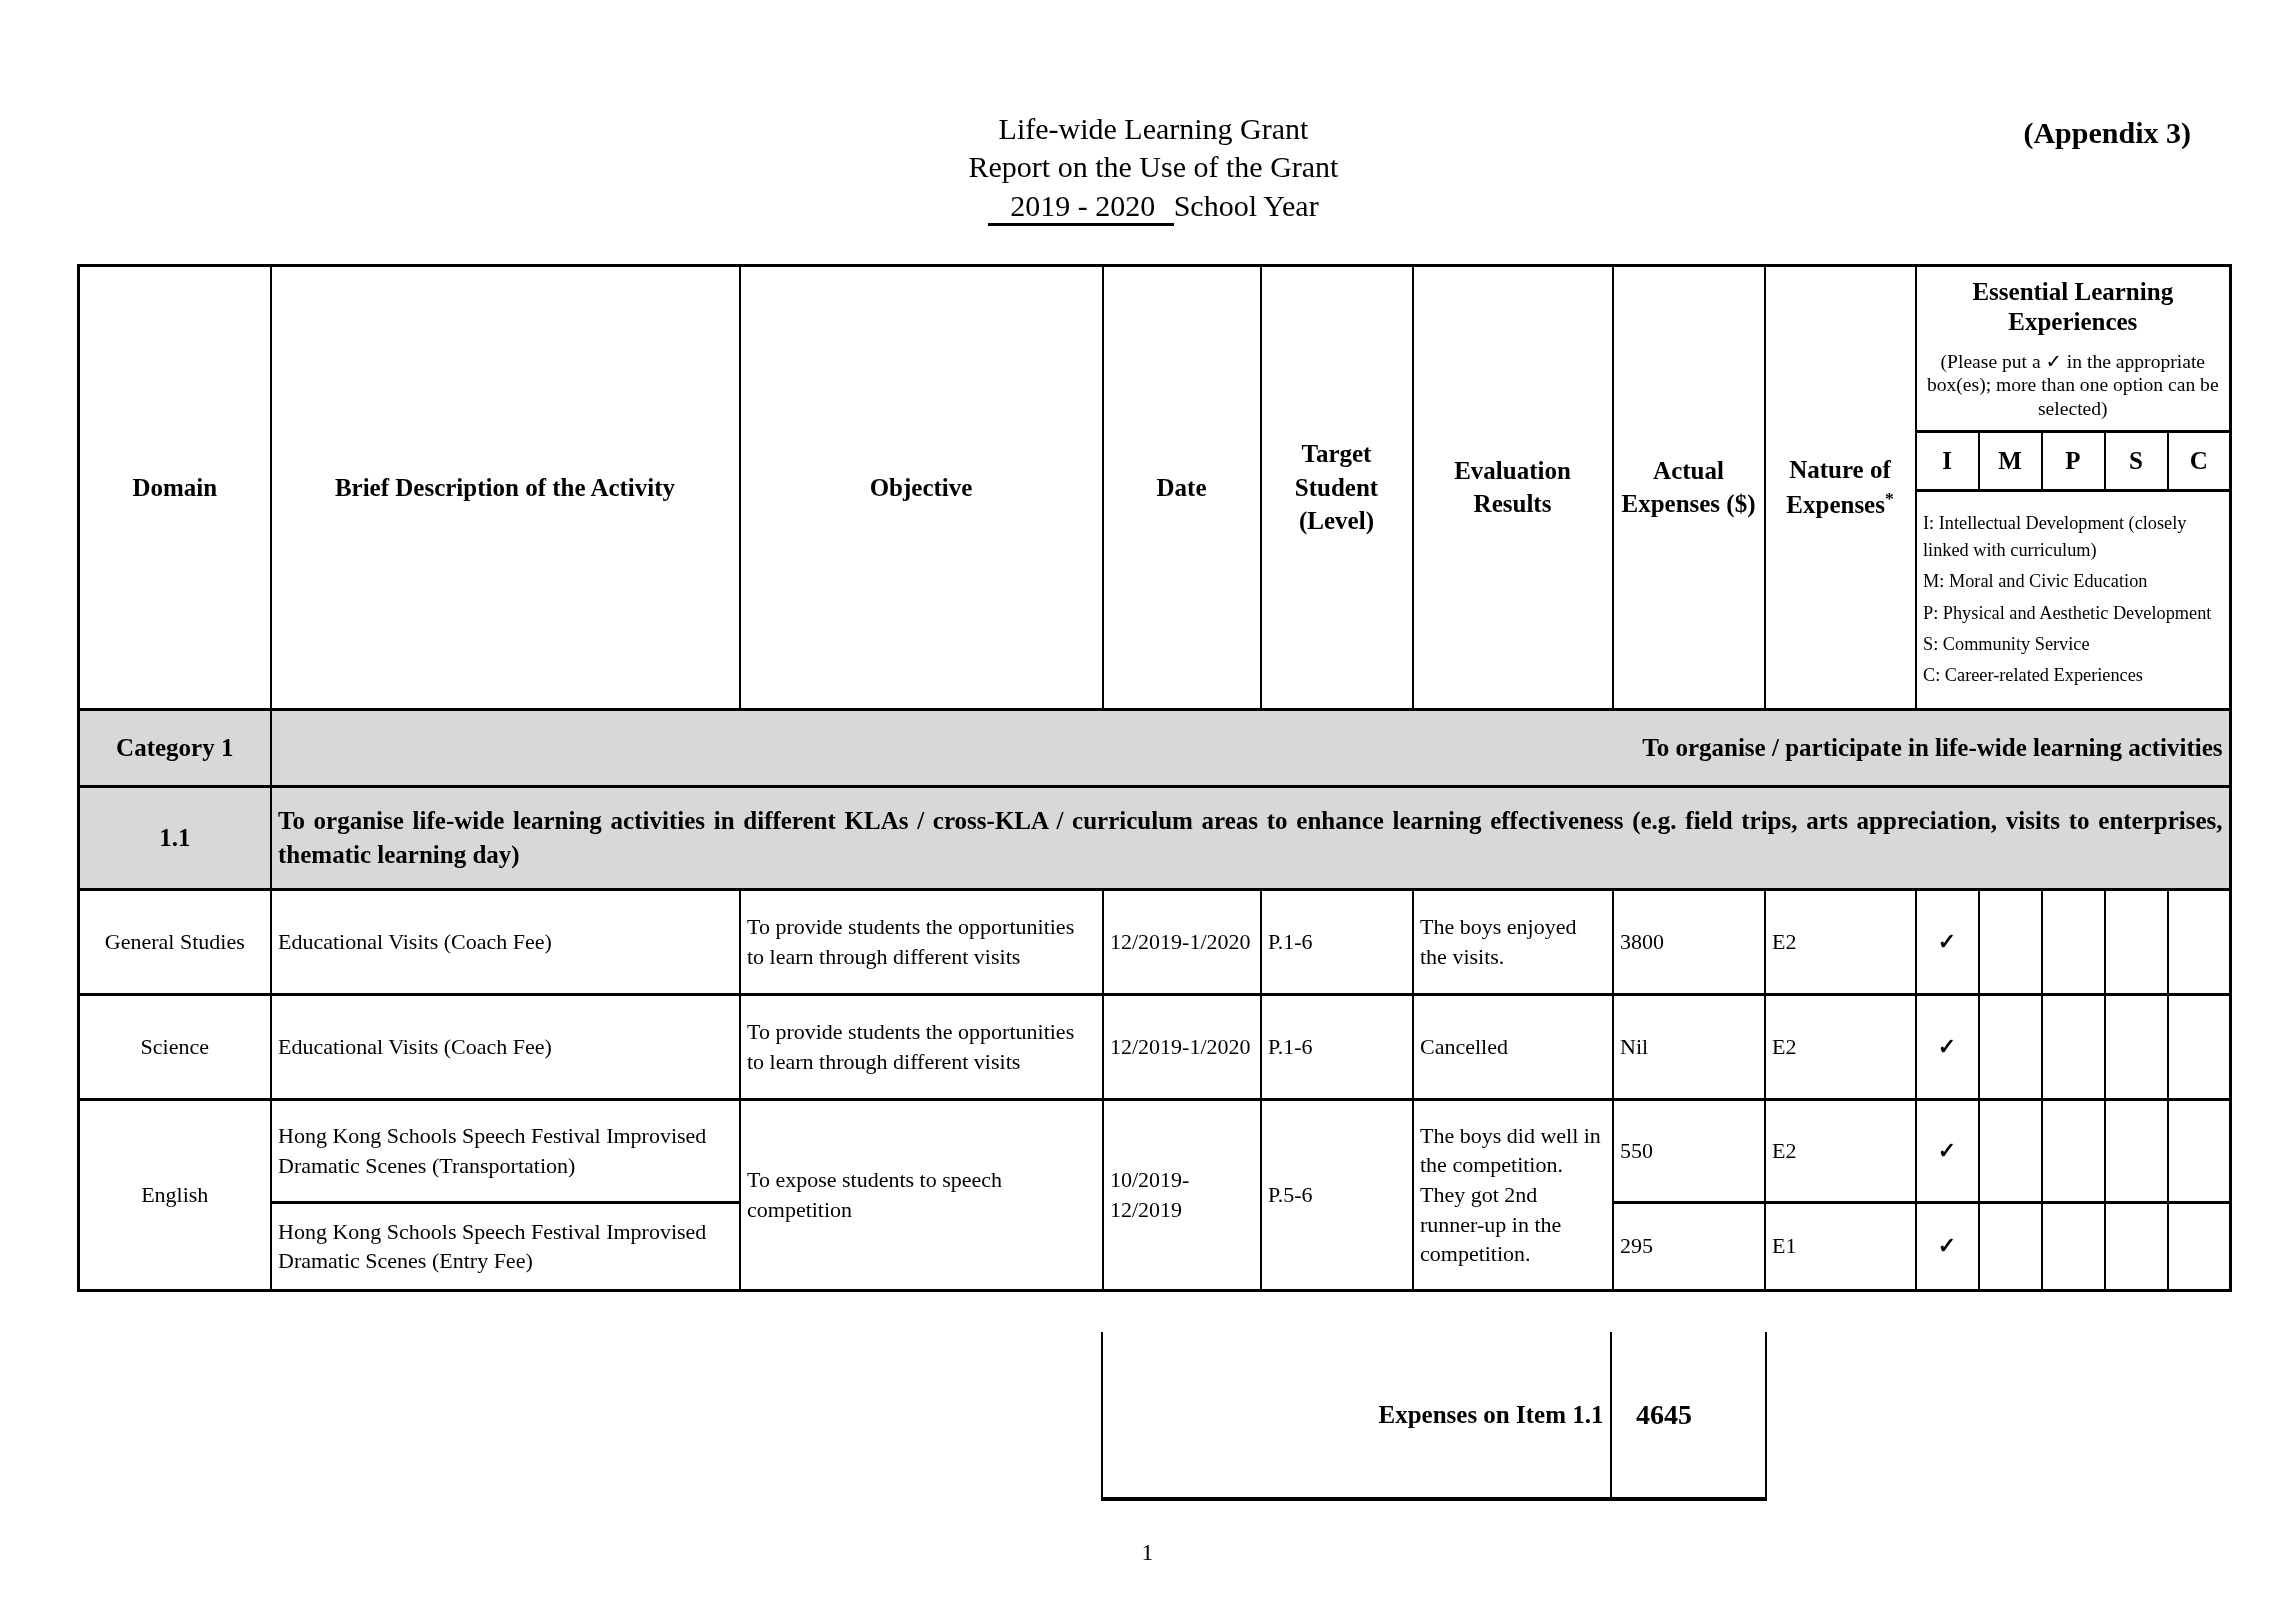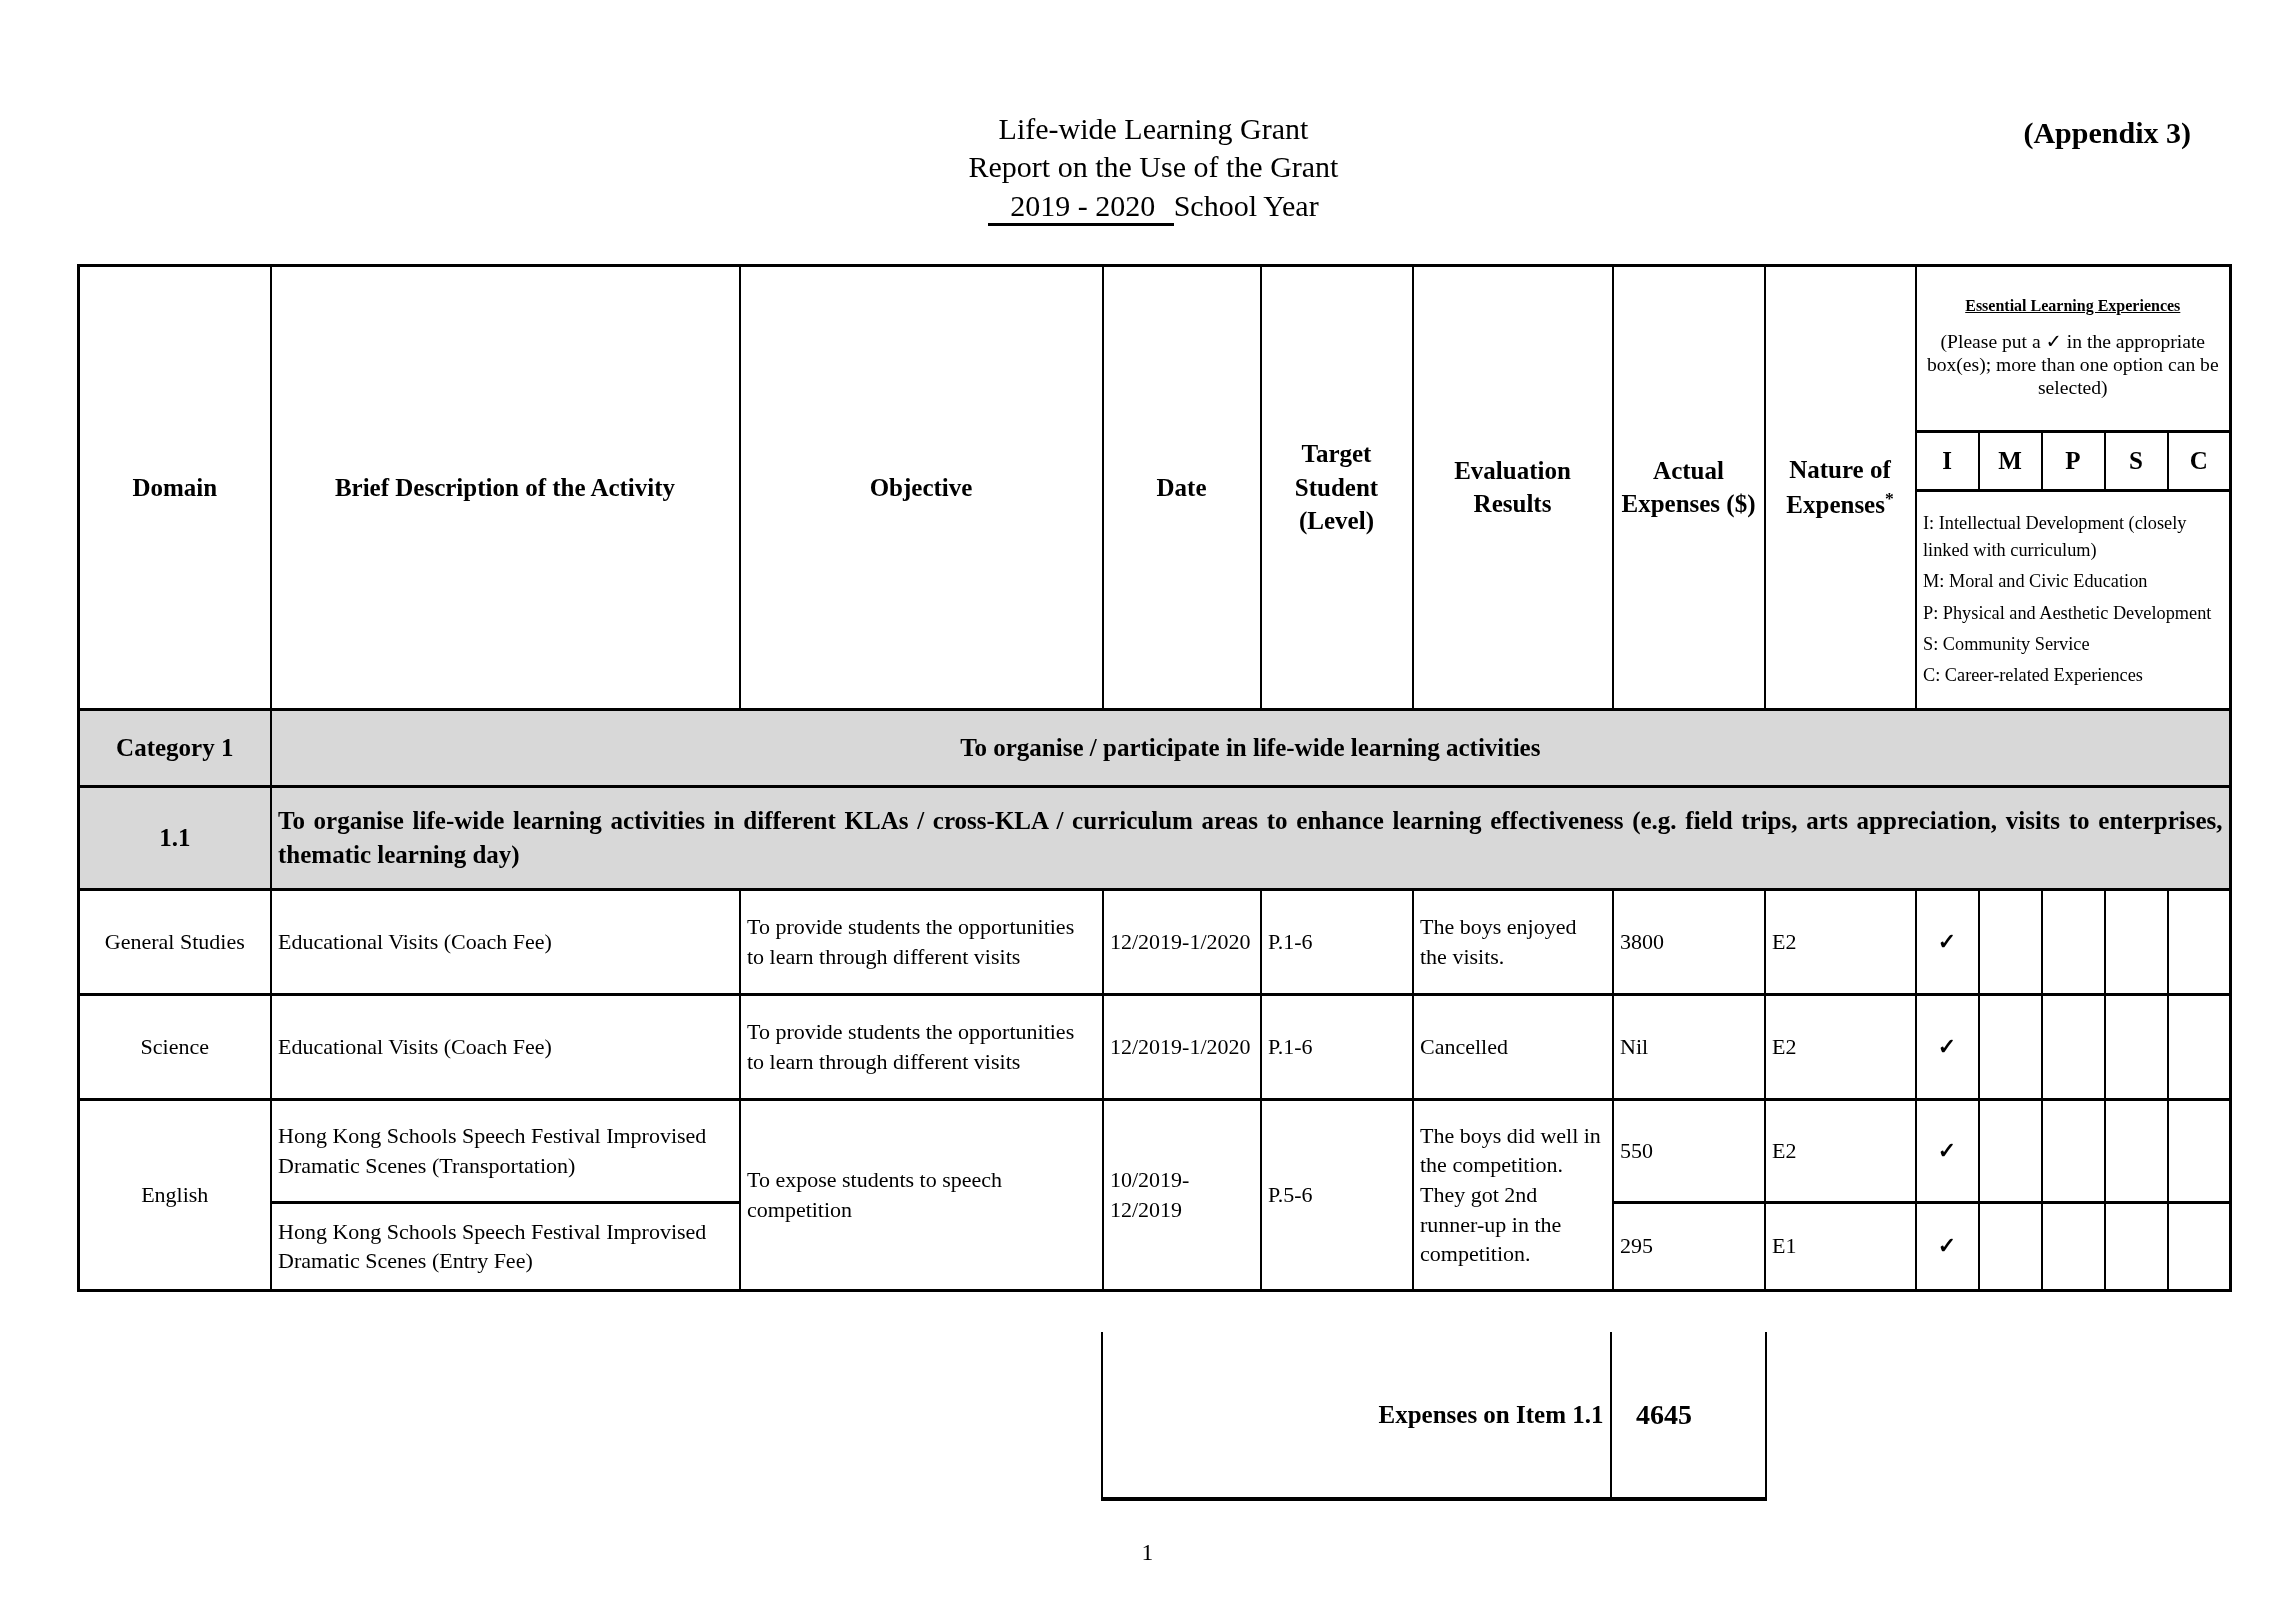--- a/index.html
+++ b/index.html
@@ -23,28 +23,28 @@
     border-collapse:collapse; table-layout:fixed;
     border:3.9px solid #000;
   }
   table.main th, table.main td {
     border:2px solid #000; border-top-width:3.3px; border-bottom-width:3.3px;
     vertical-align:middle; padding:3.9px 6.5px; overflow:hidden;
     font-size:22px; line-height:1.35; word-wrap:break-word;
   }
   table.main th { font-weight:bold; font-size:25px; text-align:center; padding:3.9px 3.9px; }
   td.ele-head { text-align:center; padding:6.5px 2.6px 2.6px 2.6px; }
-  .ele-title { font-weight:bold; font-size:16px; line-height:1.18;text-decoration:underline; }
+  .ele-title { font-weight:bold; font-size:25px; line-height:1.18; }
   .ele-instr { font-weight:normal; font-size:19.6px; line-height:1.18; margin-top:14px; }
   th.imps { font-size:25px; height:48px; padding:1.3px; }
   td.legend { text-align:left; vertical-align:middle; padding:6.5px 5.2px; }
   .legend-item { font-size:18.3px; line-height:1.5; font-weight:normal; margin:3.9px 0; }
   tr.cat-row td { background:#d8d8d8; font-weight:bold; font-size:25px; }
   td.cat-label { text-align:center; }
-  td.cat-text { text-align:center; padding-left:9.2px;margin-left:44px; }
+  td.cat-text { text-align:right; padding-left:9.2px;margin-left:44px; }
   td.item-text { text-align:justify; padding:5.2px 11.8px; }
   td.c { text-align:center; }
   td.l { text-align:left; }
   td.chk { text-align:center; font-size:30px; font-weight:bold; padding:1.3px; }
   .h-head { height:166px; } .h-imps { height:48px; } .h-legend { height:219px; }
   .h-cat { height:77px; } .h-item { height:103px;padding-left:38px; }
   .h-row { height:105px; } .h-eng1 { height:103px; } .h-eng2 { height:88px; }
   sup { font-size:70%; }
   
   .summary-box {

